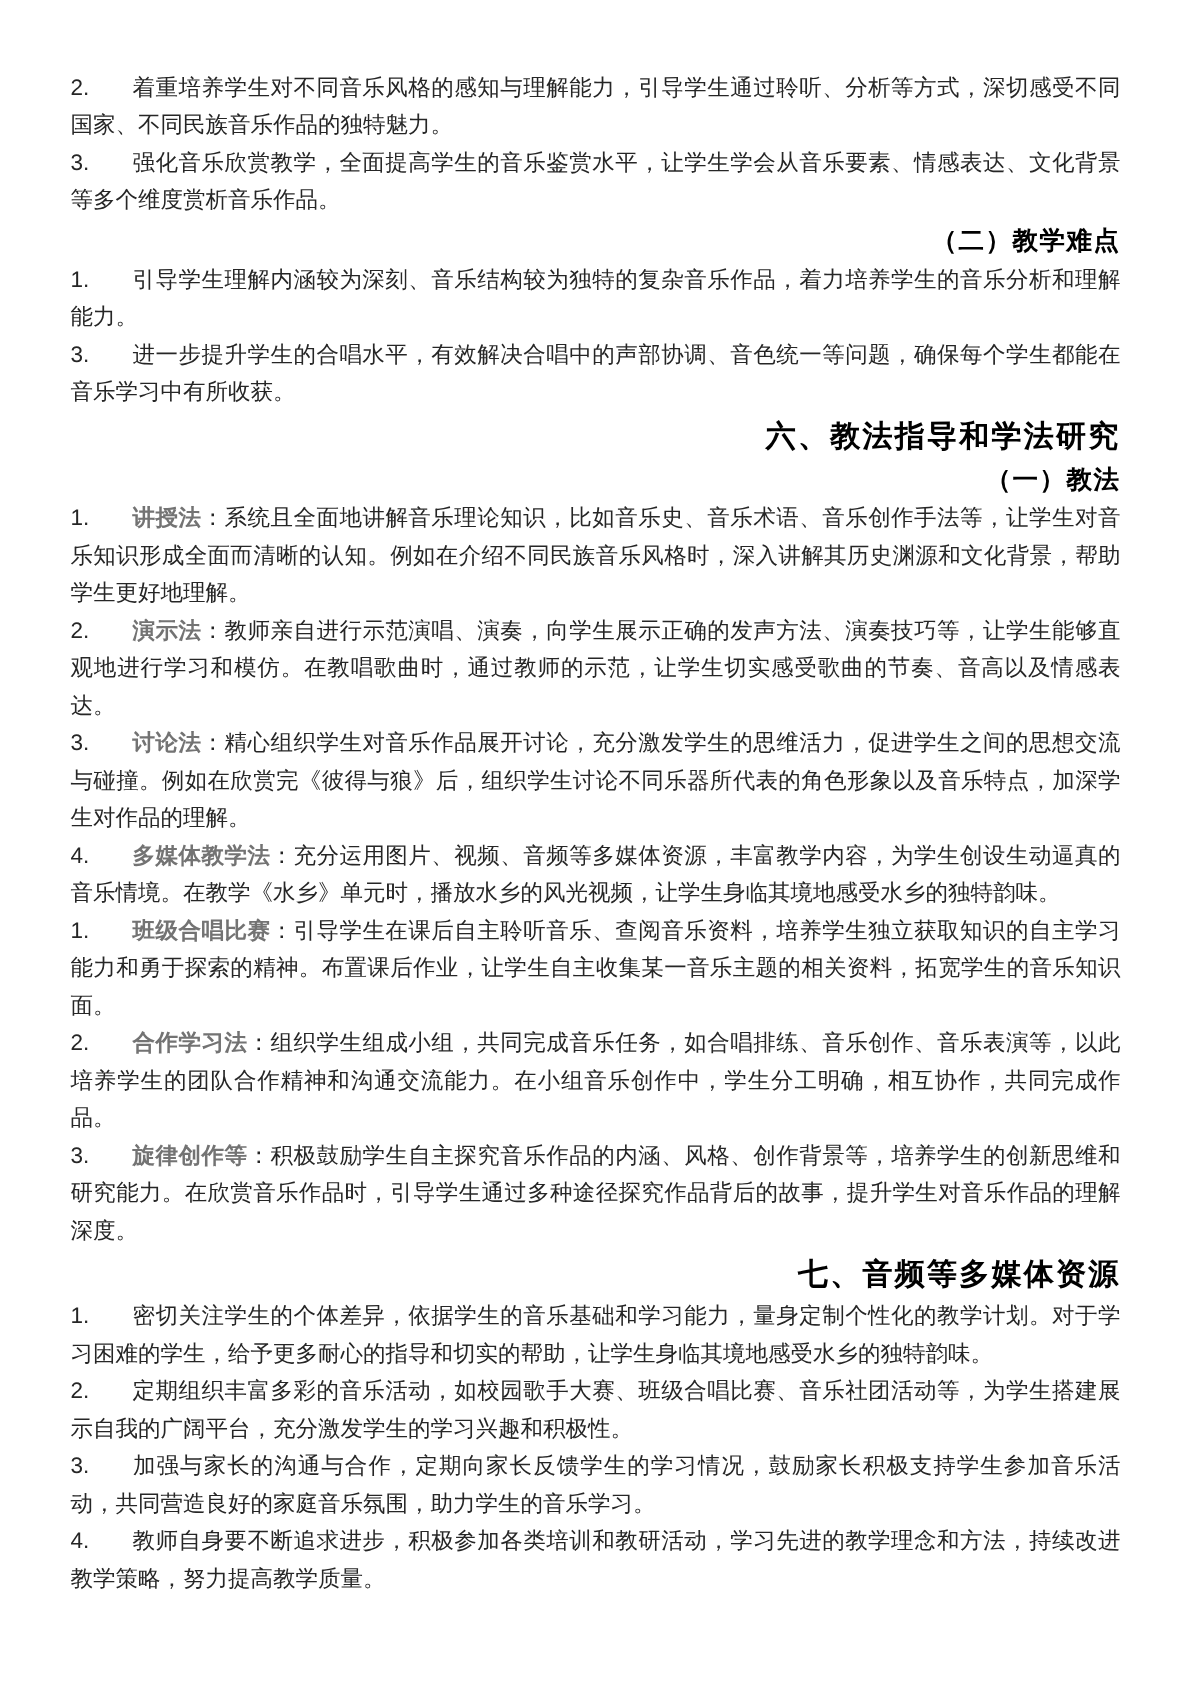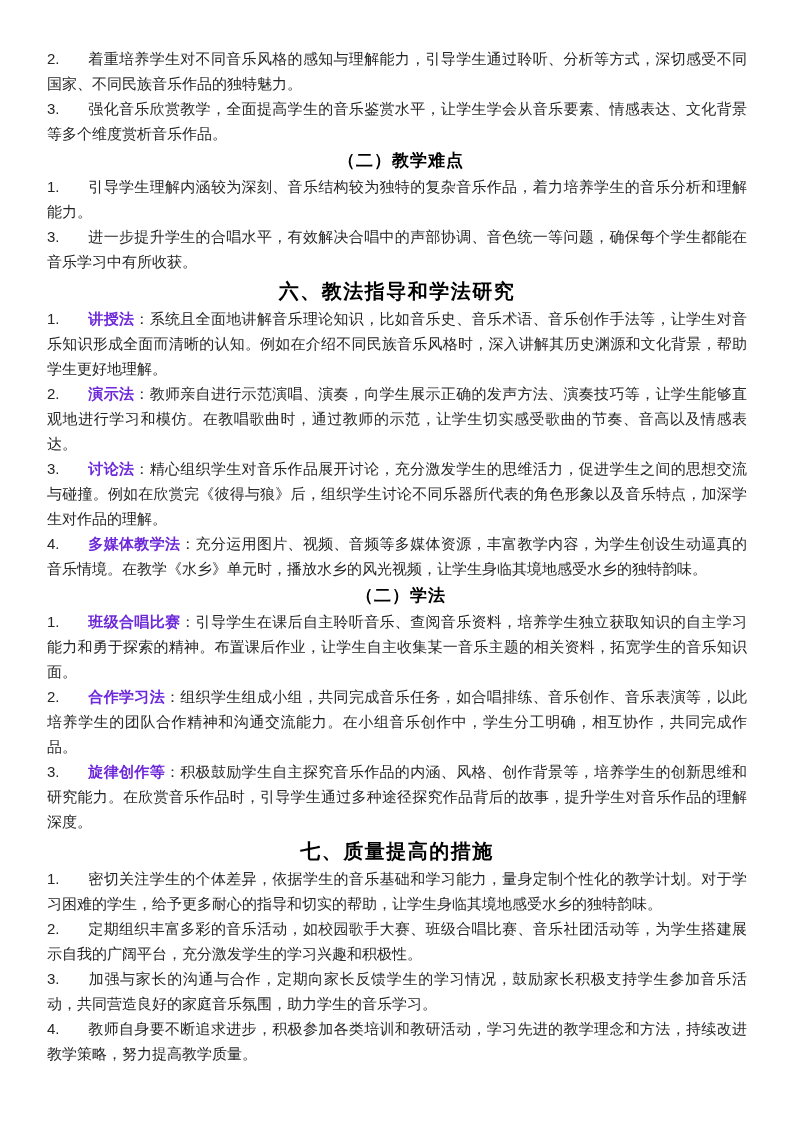--- a/index.html
+++ b/index.html
@@ -8,66 +8,66 @@
     font-family:"Liberation Sans","DejaVu Sans",sans-serif;
   }
   .page{
     box-sizing:border-box;width:793px;height:1122px;
     padding:46px 46px 0 47px;
     font-size:15px;line-height:25px;color:#262626;
     text-align:justify;
   }
   p.li{margin:0;}
   .num{display:inline-block;width:41px;}
-  .lbl{font-weight:bold;color:#6d28d9;}
+  .lbl{font-weight:bold;color:#737373;}
   h1{
     font-size:20px;line-height:27px;margin:4px 0 1px;
-    color:#000000;font-weight:bold;letter-spacing:1.5px;text-align:center;
+    color:#000000;font-weight:bold;letter-spacing:1.5px;text-align:right;
   }
   h2{
     font-size:17px;line-height:26px;margin:2px 0 0;padding-left:8px;
-    color:#000000;font-weight:bold;letter-spacing:1px;text-align:center;
+    color:#000000;font-weight:bold;letter-spacing:1px;text-align:right;
   }
 </style>
 </head>
 <body>
 
 <div class="page">
 
   <p class="li"><span class="num">2.</span><b class="lbl"></b><span>着重培养学生对不同音乐风格的感知与理解能力，引导学生通过聆听、分析等方式，深切感受不同国家、不同民族音乐作品的独特魅力。</span></p>
 
   <p class="li"><span class="num">3.</span><b class="lbl"></b><span>强化音乐欣赏教学，全面提高学生的音乐鉴赏水平，让学生学会从音乐要素、情感表达、文化背景等多个维度赏析音乐作品。</span></p>
 
   <h2>（二）教学难点</h2>
 
   <p class="li"><span class="num">1.</span><b class="lbl"></b><span>引导学生理解内涵较为深刻、音乐结构较为独特的复杂音乐作品，着力培养学生的音乐分析和理解能力。</span></p>
 
 
   <p class="li"><span class="num">3.</span><b class="lbl"></b><span>进一步提升学生的合唱水平，有效解决合唱中的声部协调、音色统一等问题，确保每个学生都能在音乐学习中有所收获。</span></p>
 
   <h1>六、教法指导和学法研究</h1>
 
+  <h2>（一）教法</h2>
 
   <p class="li"><span class="num">1.</span><b class="lbl">讲授法</b><span>：系统且全面地讲解音乐理论知识，比如音乐史、音乐术语、音乐创作手法等，让学生对音乐知识形成全面而清晰的认知。例如在介绍不同民族音乐风格时，深入讲解其历史渊源和文化背景，帮助学生更好地理解。</span></p>
 
   <p class="li"><span class="num">2.</span><b class="lbl">演示法</b><span>：教师亲自进行示范演唱、演奏，向学生展示正确的发声方法、演奏技巧等，让学生能够直观地进行学习和模仿。在教唱歌曲时，通过教师的示范，让学生切实感受歌曲的节奏、音高以及情感表达。</span></p>
 
   <p class="li"><span class="num">3.</span><b class="lbl">讨论法</b><span>：精心组织学生对音乐作品展开讨论，充分激发学生的思维活力，促进学生之间的思想交流与碰撞。例如在欣赏完《彼得与狼》后，组织学生讨论不同乐器所代表的角色形象以及音乐特点，加深学生对作品的理解。</span></p>
 
   <p class="li"><span class="num">4.</span><b class="lbl">多媒体教学法</b><span>：充分运用图片、视频、音频等多媒体资源，丰富教学内容，为学生创设生动逼真的音乐情境。在教学《水乡》单元时，播放水乡的风光视频，让学生身临其境地感受水乡的独特韵味。</span></p>
 
-  <h2>（二）学法</h2>
 
   <p class="li"><span class="num">1.</span><b class="lbl">班级合唱比赛</b><span>：引导学生在课后自主聆听音乐、查阅音乐资料，培养学生独立获取知识的自主学习能力和勇于探索的精神。布置课后作业，让学生自主收集某一音乐主题的相关资料，拓宽学生的音乐知识面。</span></p>
 
   <p class="li"><span class="num">2.</span><b class="lbl">合作学习法</b><span>：组织学生组成小组，共同完成音乐任务，如合唱排练、音乐创作、音乐表演等，以此培养学生的团队合作精神和沟通交流能力。在小组音乐创作中，学生分工明确，相互协作，共同完成作品。</span></p>
 
   <p class="li"><span class="num">3.</span><b class="lbl">旋律创作等</b><span>：积极鼓励学生自主探究音乐作品的内涵、风格、创作背景等，培养学生的创新思维和研究能力。在欣赏音乐作品时，引导学生通过多种途径探究作品背后的故事，提升学生对音乐作品的理解深度。</span></p>
 
-  <h1>七、质量提高的措施</h1>
+  <h1>七、音频等多媒体资源</h1>
 
   <p class="li"><span class="num">1.</span><b class="lbl"></b><span>密切关注学生的个体差异，依据学生的音乐基础和学习能力，量身定制个性化的教学计划。对于学习困难的学生，给予更多耐心的指导和切实的帮助，让学生身临其境地感受水乡的独特韵味。</span></p>
 
   <p class="li"><span class="num">2.</span><b class="lbl"></b><span>定期组织丰富多彩的音乐活动，如校园歌手大赛、班级合唱比赛、音乐社团活动等，为学生搭建展示自我的广阔平台，充分激发学生的学习兴趣和积极性。</span></p>
 
   <p class="li"><span class="num">3.</span><b class="lbl"></b><span>加强与家长的沟通与合作，定期向家长反馈学生的学习情况，鼓励家长积极支持学生参加音乐活动，共同营造良好的家庭音乐氛围，助力学生的音乐学习。</span></p>
 
   <p class="li"><span class="num">4.</span><b class="lbl"></b><span>教师自身要不断追求进步，积极参加各类培训和教研活动，学习先进的教学理念和方法，持续改进教学策略，努力提高教学质量。</span></p>
 
 </div>

